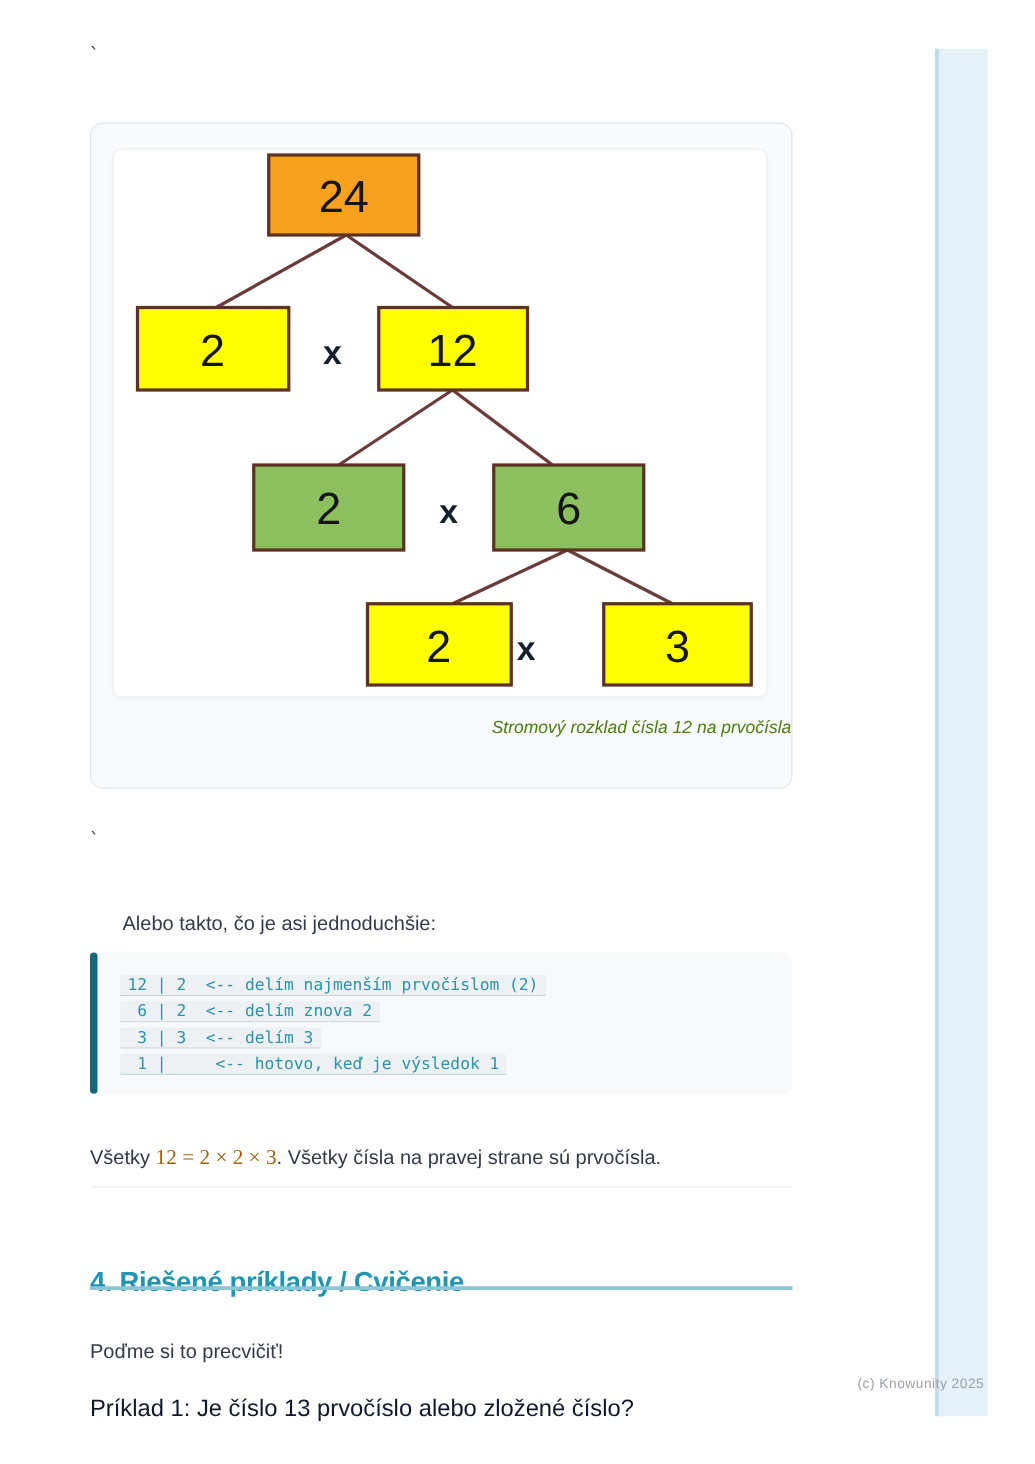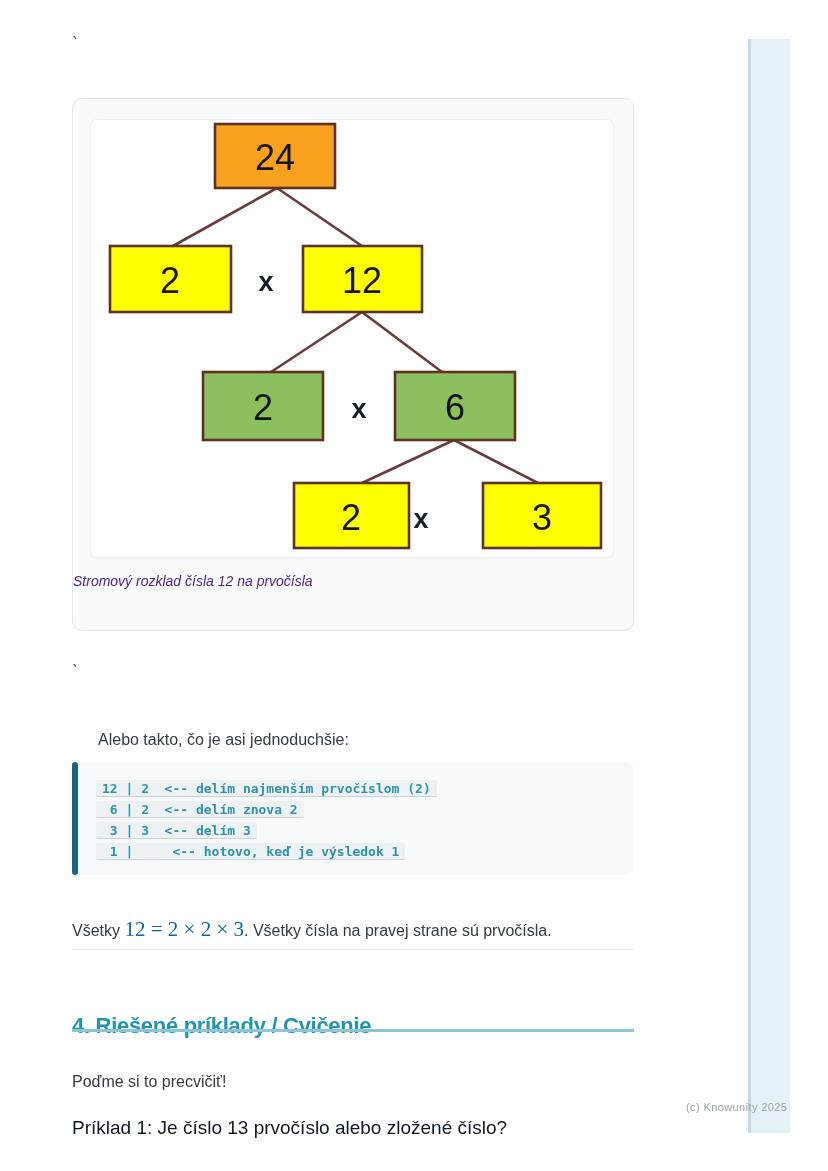--- a/index.html
+++ b/index.html
@@ -12,40 +12,40 @@
 
   
   .figure-card{position:absolute;left:72px;top:98px;width:560px;height:531px;
                background:#f8fafb;border:1px solid #e0e7ec;border-radius:10px;}
   .figure-inner{position:absolute;left:18px;top:21px;width:522px;height:437px;
                 background:#ffffff;border-radius:6px;
                 box-shadow:0 0 0 1px #eef1f4, 0 1px 4px rgba(30,40,60,.05);}
   .figure-inner svg{display:block;}
   .node-label{font-family:"Liberation Sans",sans-serif;font-size:36px;fill:#151515;}
   .op-label{font-family:"Liberation Sans",sans-serif;font-size:27px;font-weight:600;fill:#16202c;}
-  .fig-caption{position:absolute;left:0;top:474px;width:100%;text-align:left;
-               font-style:italic;font-size:14px;color:#4c1d95;}
+  .fig-caption{position:absolute;left:0;top:474px;width:100%;text-align:right;
+               font-style:italic;font-size:14px;color:#4d7c0f;}
 
   
   .para{position:absolute;left:72px;width:562px;font-size:16px;line-height:1.35;color:#323947;}
   .p-intro{top:713px;margin-left:26px;}
   .p-result{top:899px;}
-  .math{font-family:"Liberation Serif",serif;font-size:21px;color:#0369a1;}
+  .math{font-family:"Liberation Serif",serif;font-size:17px;color:#a16207;}
   .p-practice{top:1055px;}
   .p-example{top:1096px;font-weight:400;font-size:19px;color:#0f172a;}
 
   
   .code-block{position:absolute;left:72px;top:762px;width:562px;height:113px;
               background:#f7f9fa;border-radius:8px;box-sizing:border-box;
               padding:17px 0 0 24px;}
   .code-accent{position:absolute;left:0;top:0;width:6px;height:113px;
                background:#15687e;border-radius:6px;}
   .code-line{height:21px;}
   .code-line span{display:inline-block;white-space:pre;
-                  font-family:"DejaVu Sans Mono",monospace;font-size:13px;font-weight:700;
+                  font-family:"DejaVu Sans Mono",monospace;font-size:13px;font-weight:400;
                   color:#2d93a8;background:#edf1f4;border-bottom:1.5px solid #c6d4da;
                   padding:1px 6px 0 6px;border-radius:2px;}
 
   .divider{position:absolute;left:72px;top:949px;width:562px;height:1px;background:#ebedf0;}
 
   .section-heading{position:absolute;left:72px;top:977px;width:562px;
                    font-size:22px;font-weight:700;letter-spacing:-0.3px;color:#1f95b1;margin-top:36px;}
   .heading-rule{position:absolute;left:72px;top:1029px;width:562px;height:3px;background:#8cc6d6;}
 
   

